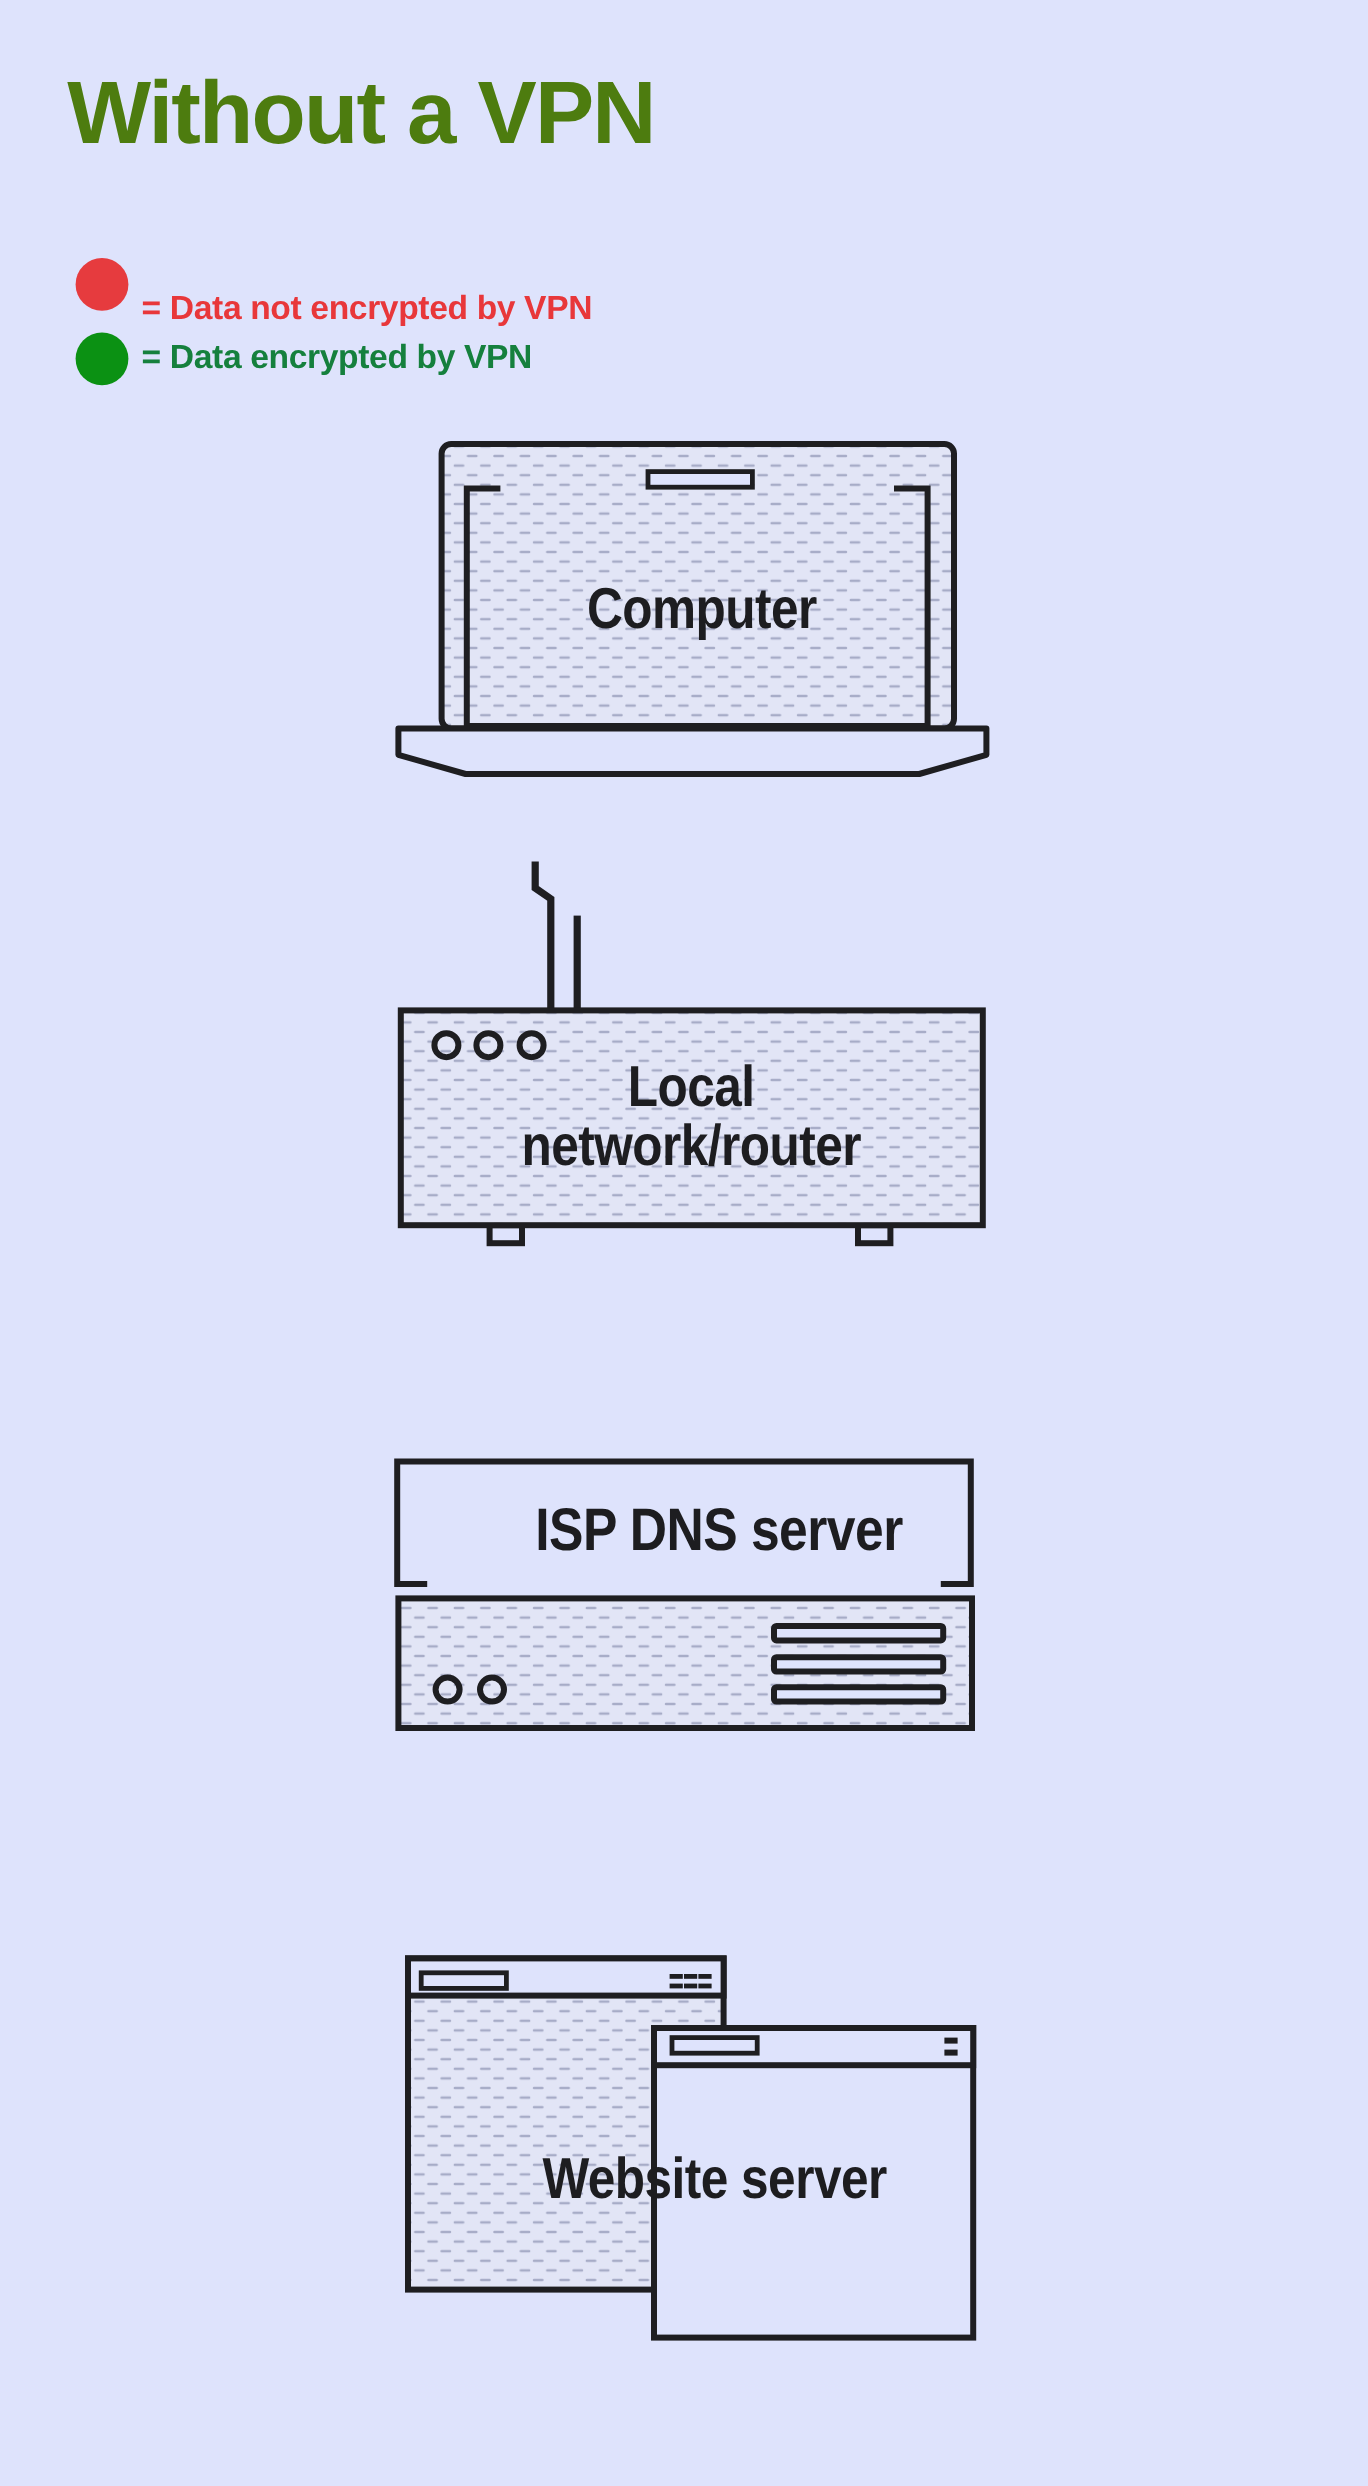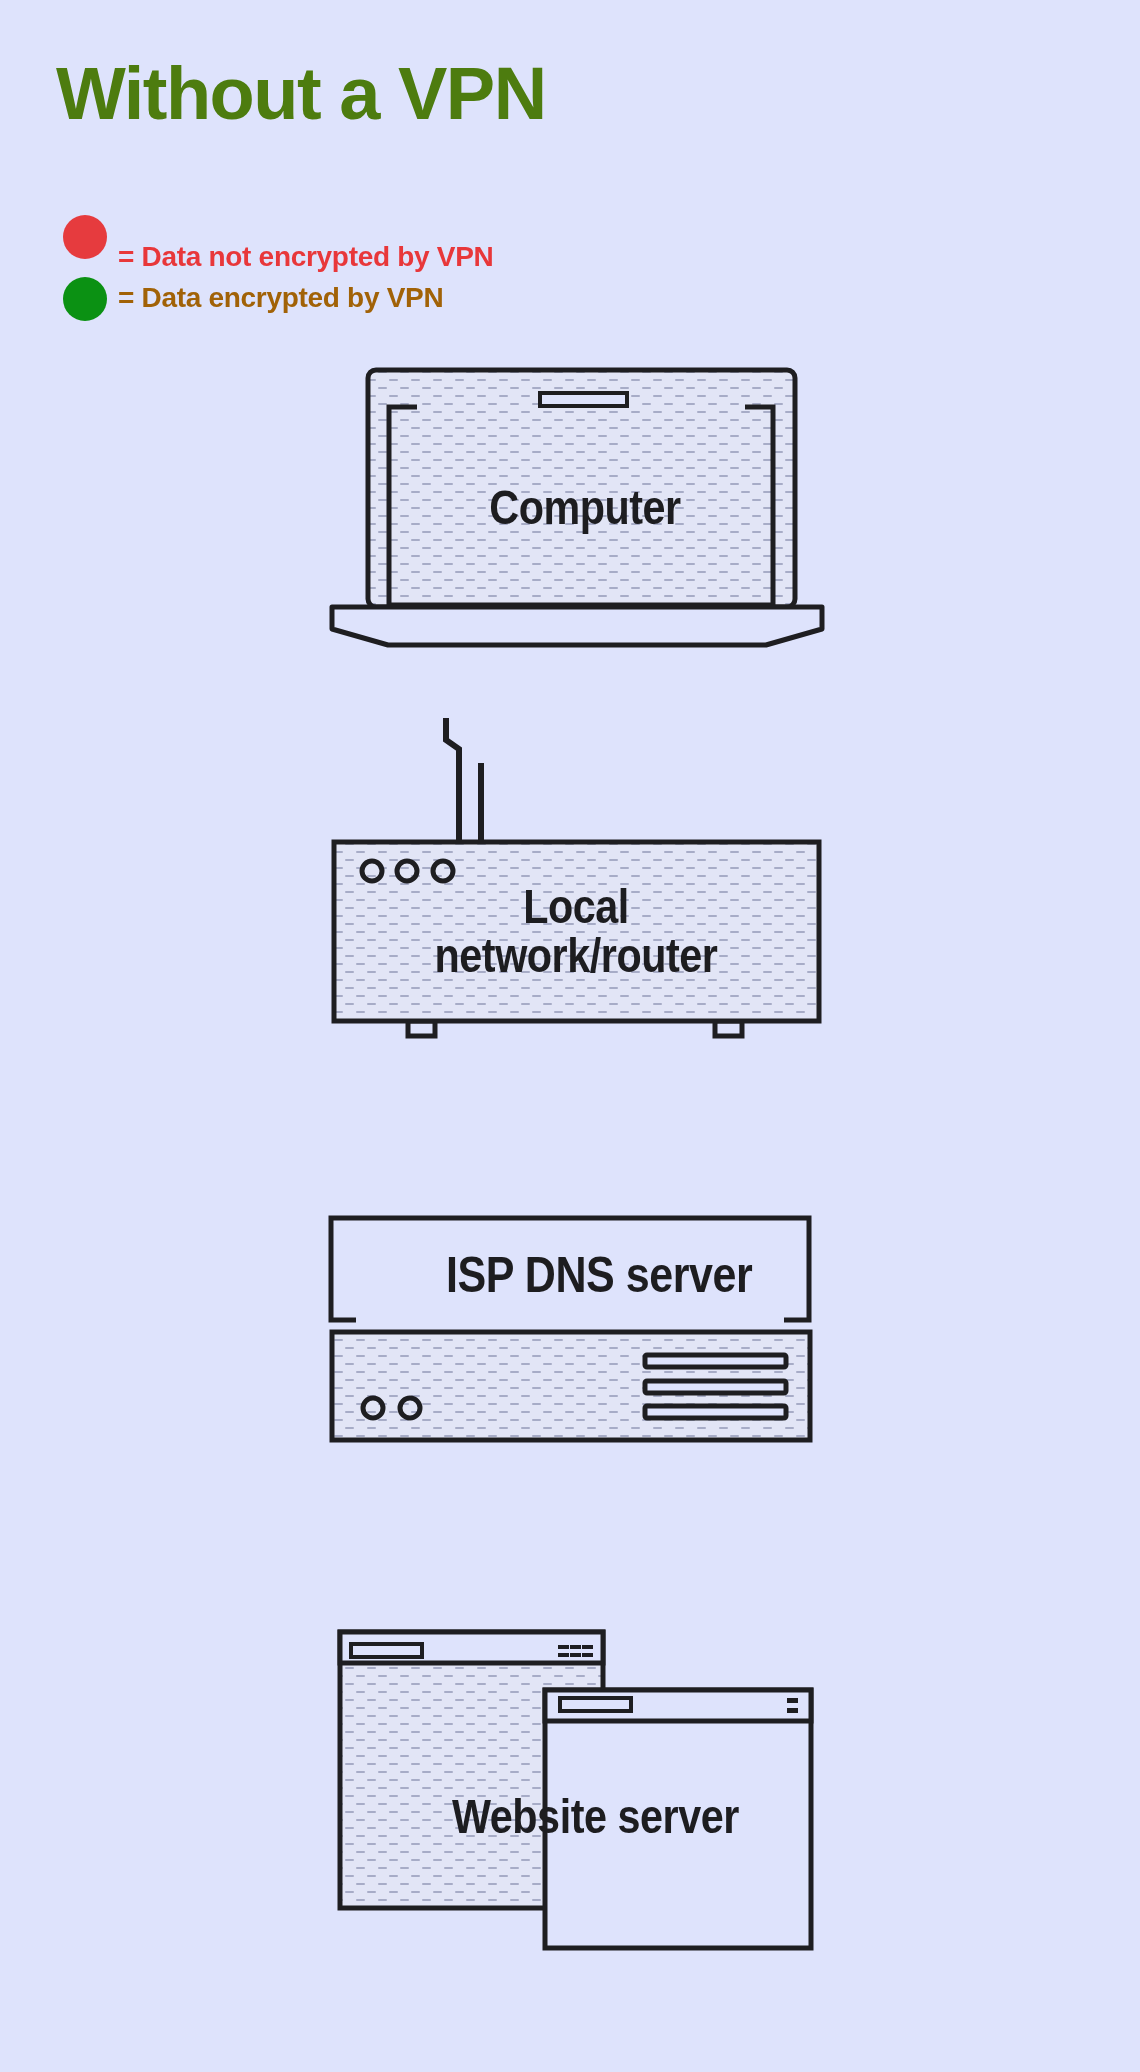--- a/index.html
+++ b/index.html
@@ -53,21 +53,21 @@
 <body>
 
 <div id="canvas">
 
   <div id="title" class="abs">Without a VPN</div>
 
   <div class="abs legend-dot" style="top:215px; background:#e63b3e;"></div>
   <div class="abs legend-label" style="top:222px; color:#e8373a;margin-top:21px;">= Data not encrypted by VPN</div>
 
   <div class="abs legend-dot" style="top:277px; background:#0b9113;"></div>
-  <div class="abs legend-label" style="top:284px; color:#a16207;">= Data encrypted by VPN</div>
+  <div class="abs legend-label" style="top:284px; color:#15803d;">= Data encrypted by VPN</div>
 
   <svg class="abs" style="left:300px; top:360px;" width="540" height="300" viewBox="0 0 540 300">
     <defs>
       <pattern id="tex1" width="22" height="16" patternUnits="userSpaceOnUse">
         <rect width="22" height="16" fill="#e2e5f6"></rect>
         <rect x="1" y="3" width="9" height="2" rx="1" fill="#a7acc7"></rect>
         <rect x="12" y="11" width="9" height="2" rx="1" fill="#a7acc7"></rect>
       </pattern>
     </defs>
     <rect x="68" y="10" width="427" height="237" rx="8" fill="url(#tex1)" stroke="#1e1e21" stroke-width="5"></rect>

